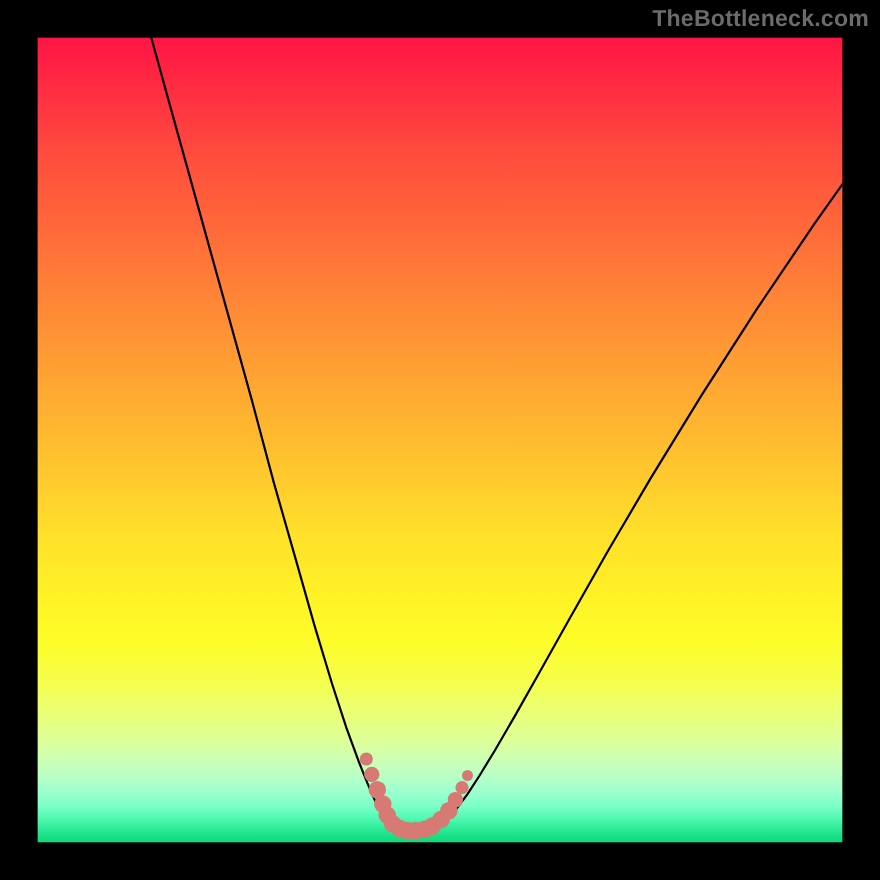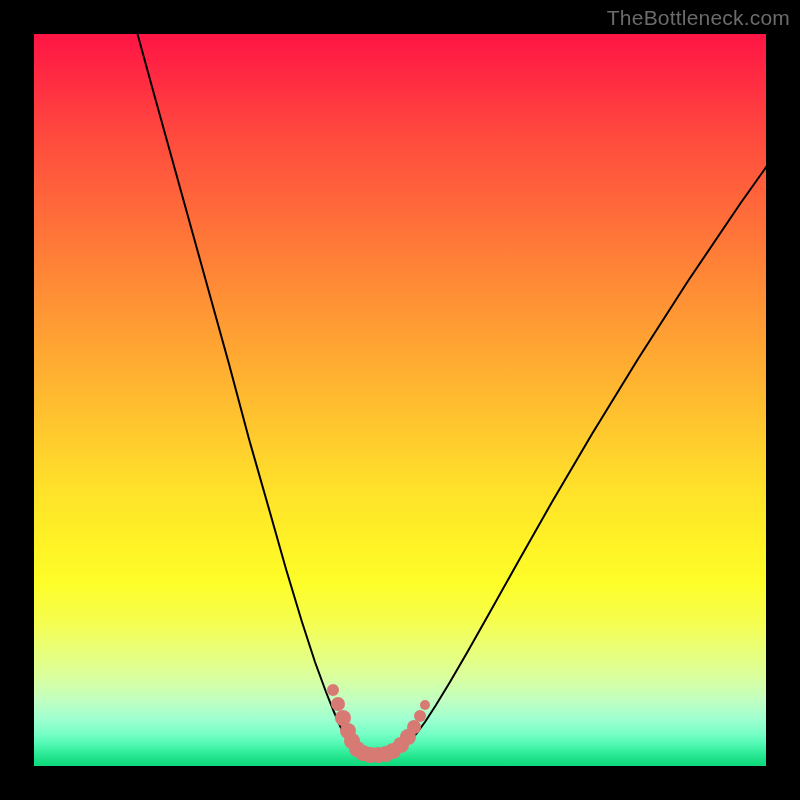--- a/index.html
+++ b/index.html
@@ -51,21 +51,21 @@
       #19df85 99.2%,
       #0fd97d 100%
     );
   }
   .watermark {
     position: absolute;
     top: 6px;
     right: 10px;
     color: #6b6b6b;
     font-size: 21px;
-    font-weight: 400;
+    font-weight: 700;
     letter-spacing: 0.2px;
     user-select: none;
   }
   svg.curve {
     position: absolute;
     inset: 0;
   }
   .curve-path {
     fill: none;
     stroke: #000;

